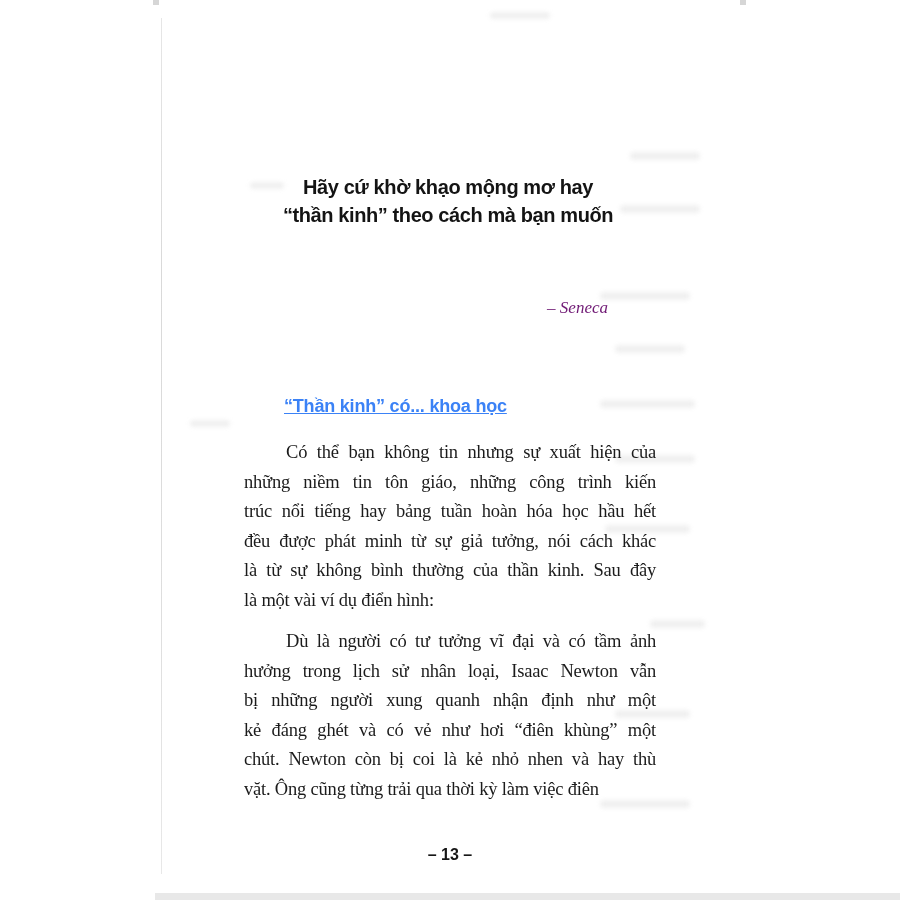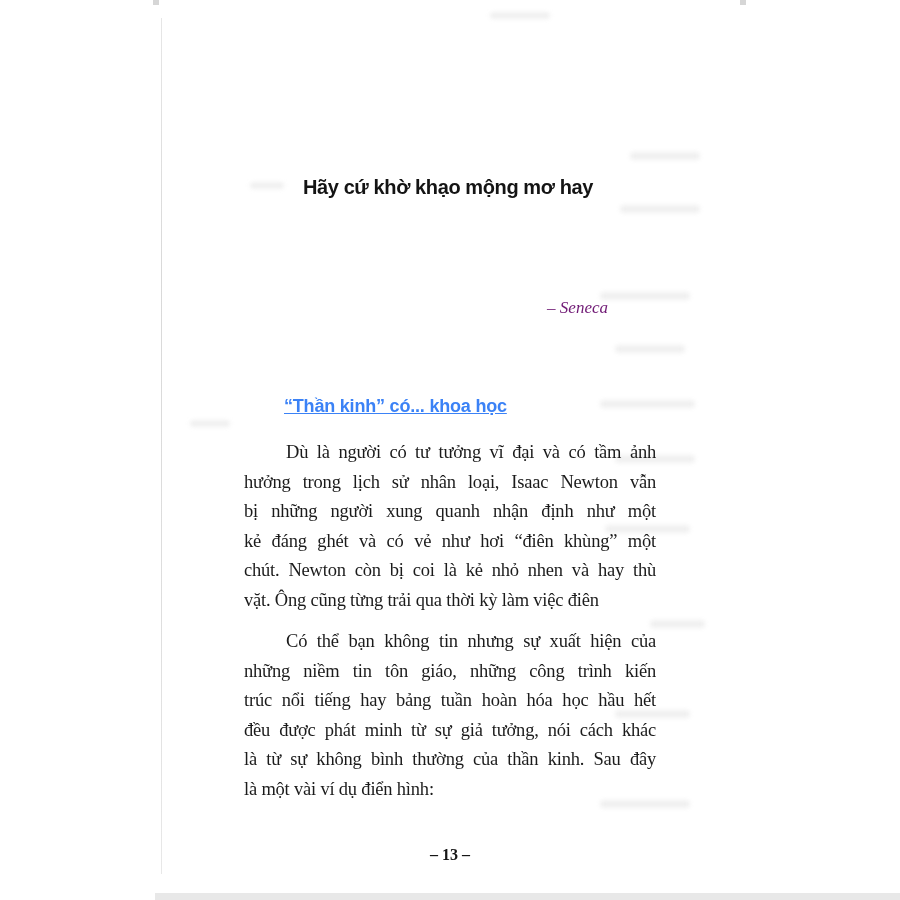--- a/index.html
+++ b/index.html
@@ -115,21 +115,21 @@
   .paragraph .line { text-align: justify; text-align-last: justify; }
   .paragraph .line.last { text-align-last: left; }
   .paragraph .line:first-child { text-indent: 42px; }
 
   .page-number {
     position: absolute;
     left: 244px;
     top: 846px;
     width: 412px;
     text-align: center;
-    font-family: Liberation Serif, serif;
+    font-family: Liberation Sans, sans-serif;
     font-weight: bold;
     font-size: 16px;
     color: #161616;
   }
 </style>
 </head>
 <body>
 
 <div id="scan">
 
@@ -147,42 +147,43 @@
   <div class="ghost" style="left:600px; top:400px; width:95px; height:8px;"></div>
   <div class="ghost" style="left:615px; top:455px; width:80px; height:8px;"></div>
   <div class="ghost" style="left:605px; top:525px; width:85px; height:8px;"></div>
   <div class="ghost" style="left:650px; top:620px; width:55px; height:8px;"></div>
   <div class="ghost" style="left:615px; top:710px; width:75px; height:8px;"></div>
   <div class="ghost" style="left:600px; top:800px; width:90px; height:8px;"></div>
   <div class="ghost" style="left:190px; top:420px; width:40px; height:7px;"></div>
 
   <div class="chapter-title center">
       <div class="line">Hãy cứ khờ khạo mộng mơ hay</div>
+      <div class="line last">“thần kinh” theo cách mà bạn muốn</div>
     </div>
 
   <div class="epigraph">
     <span class="epigraph-attribution">– Seneca</span>
   </div>
 
   <div class="section-heading">“Thần kinh” có... khoa học</div>
 
   <div class="body-text">
     <div class="paragraph">
+        <div class="line">Có thể bạn không tin nhưng sự xuất hiện của</div>
+        <div class="line">những niềm tin tôn giáo, những công trình kiến</div>
+        <div class="line">trúc nổi tiếng hay bảng tuần hoàn hóa học hầu hết</div>
+        <div class="line">đều được phát minh từ sự giả tưởng, nói cách khác</div>
+        <div class="line">là từ sự không bình thường của thần kinh. Sau đây</div>
+        <div class="line last">là một vài ví dụ điển hình:</div>
+      </div>
+    <div class="paragraph">
         <div class="line">Dù là người có tư tưởng vĩ đại và có tầm ảnh</div>
         <div class="line">hưởng trong lịch sử nhân loại, Isaac Newton vẫn</div>
         <div class="line">bị những người xung quanh nhận định như một</div>
         <div class="line">kẻ đáng ghét và có vẻ như hơi “điên khùng” một</div>
         <div class="line">chút. Newton còn bị coi là kẻ nhỏ nhen và hay thù</div>
         <div class="line last">vặt. Ông cũng từng trải qua thời kỳ làm việc điên</div>
-      </div>
-    <div class="paragraph">
-        <div class="line">Có thể bạn không tin nhưng sự xuất hiện của</div>
-        <div class="line">những niềm tin tôn giáo, những công trình kiến</div>
-        <div class="line">trúc nổi tiếng hay bảng tuần hoàn hóa học hầu hết</div>
-        <div class="line">đều được phát minh từ sự giả tưởng, nói cách khác</div>
-        <div class="line">là từ sự không bình thường của thần kinh. Sau đây</div>
-        <div class="line last">là một vài ví dụ điển hình:</div>
       </div>
   </div>
 
   <div class="page-number">– 13 –</div>
 
 </div>
 
 </body></html>

